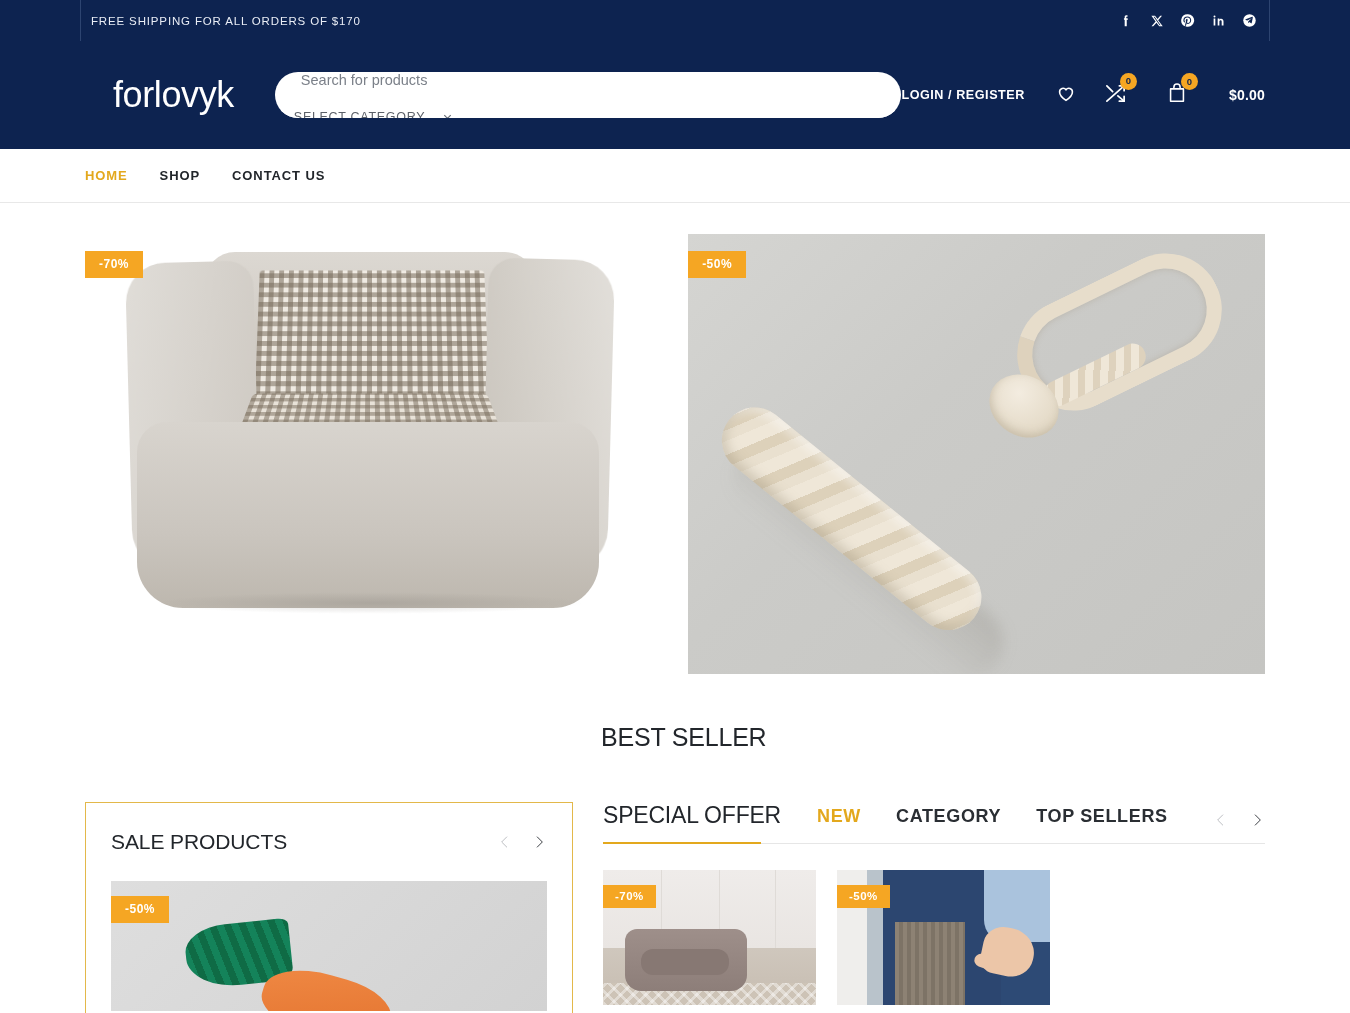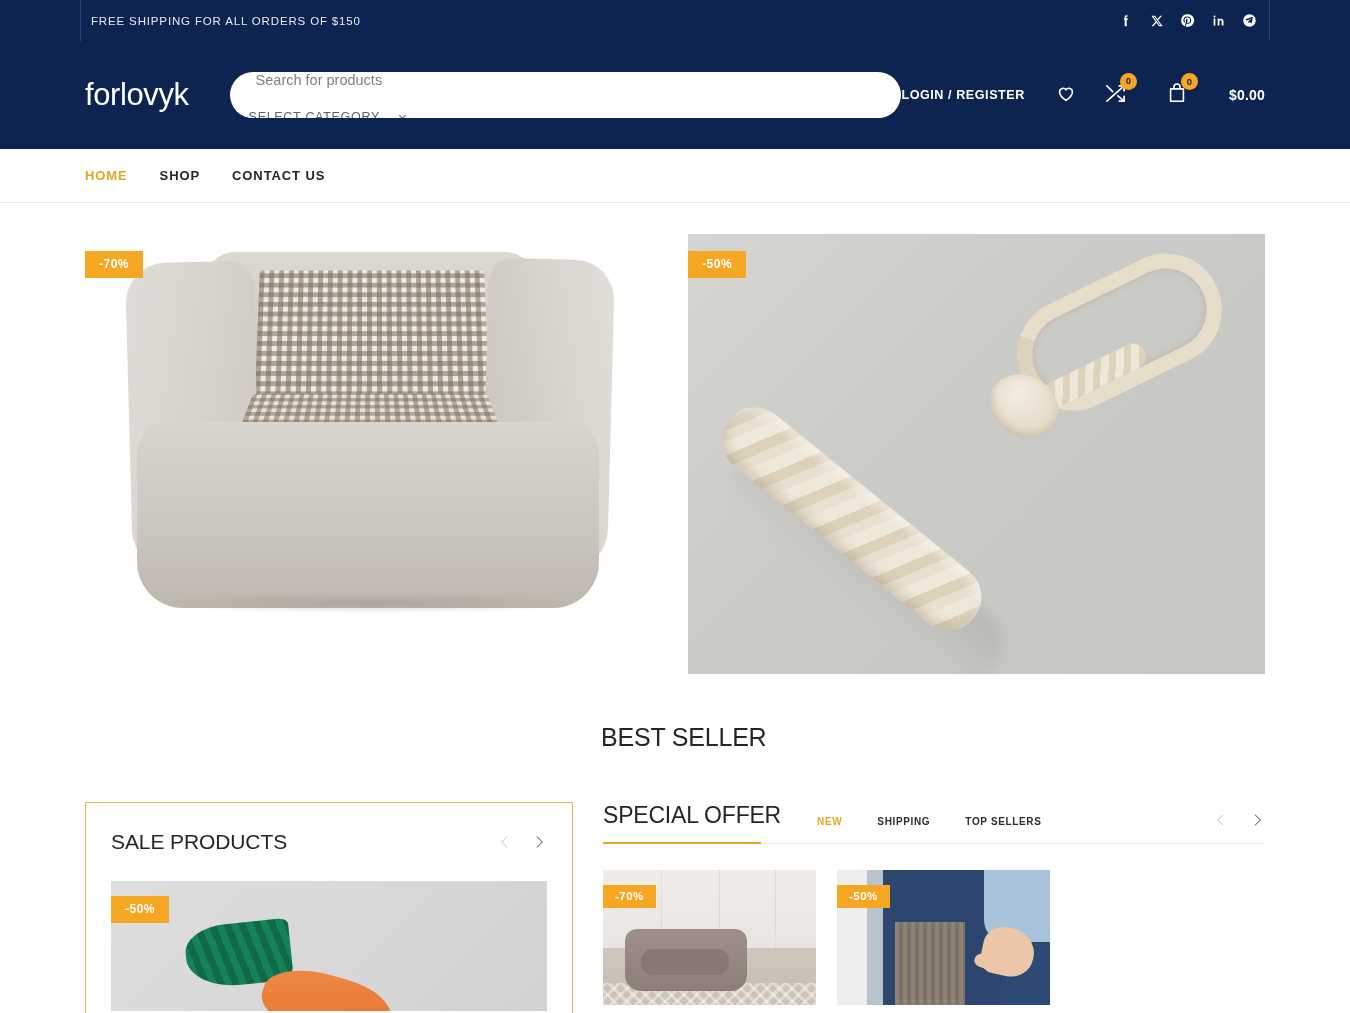--- a/index.html
+++ b/index.html
@@ -57,26 +57,27 @@
   }
   .header-inner {
     width: 1200px;
     margin: 0 auto;
     display: flex;
     align-items: center;
     padding: 0 10px;
   }
   .logo {
     color: #ffffff;
-    font-size: 31px;
+    font-size: 36px;
     font-weight: 400;
     letter-spacing: -0.4px;
     margin-right: 41px;
     cursor: pointer;
     white-space: nowrap;
+    margin-left: 28px;
   }
 
   .searchbar {
     display: flex;
     align-items: stretch;
     height: 46px;
     width: 717px;
     background: #fff;
     border-radius: 23px;
     overflow: hidden;
@@ -371,21 +372,21 @@
     padding-bottom: 1px;
   }
   .offer-underline {
     position: absolute;
     left: 0; bottom: -1px;
     width: 158px; height: 2px;
     background: #e3a81d;
   }
   .offer-tabs { display: flex; align-items: center; gap: 35px; margin-left: 36px; padding-bottom: 3px; }
   .offer-tab {
-    font-size: 10px;
+    font-size: 18px;
     font-weight: 700;
     letter-spacing: 0.65px;
     color: #2a2e33;
     cursor: pointer;
   }
   .offer-tab.active { color: #e3a81d; }
   .offer-arrows { margin-left: auto; display: flex; align-items: center; gap: 20px; padding-bottom: 2px; }
 
   .offer-grid { display: flex; gap: 21px; padding-top: 26px; }
   .offer-card { width: 213px; height: 135px; position: relative; overflow: hidden; background: #f2f2f2; }
@@ -428,21 +429,21 @@
   .t3-hand { position: absolute; right: 16px; top: 58px; width: 52px; height: 48px;
     background: #ecc6a8; border-radius: 40% 50% 45% 30%; transform: rotate(12deg); }
   .t3-finger { position: absolute; right: 50px; top: 86px; width: 26px; height: 13px;
     background: #ecc6a8; border-radius: 8px; transform: rotate(20deg); }
 </style>
 </head>
 <body>
 
 <div class="topbar">
   <div class="topbar-inner">
-    <div class="topbar-msg">FREE SHIPPING FOR ALL ORDERS OF $150</div>
+    <div class="topbar-msg">FREE SHIPPING FOR ALL ORDERS OF $170</div>
     <div class="socials">
       <span class="social-ico">
         <svg width="15" height="15" viewBox="0 0 24 24" fill="currentColor">
             <path d="M15.3 8.2h-2.1V6.8c0-.6.4-.8.7-.8h1.3V3.6h-1.9c-2.1 0-2.6 1.6-2.6 2.6v2h-1.2v2.5h1.2V21h3.3v-10.3h2L15.3 8.2z"></path>
           </svg>
       </span>
       <span class="social-ico">
         <svg width="14" height="14" viewBox="0 0 24 24" fill="currentColor">
             <path d="M17.6 3h3l-6.6 7.6L21.8 21h-6l-4.7-6.2L5.6 21h-3l7-8.1L2.4 3h6.2l4.3 5.7L17.6 3zm-1 16.1h1.6L7.9 4.8H6.1l10.5 14.3z"></path>
           </svg>
@@ -599,21 +600,21 @@
           <div class="disc-badge">-50%</div>
         </div>
       </div>
 
       <div class="offer-col">
         <div class="offer-head">
           <div class="offer-title">SPECIAL OFFER</div>
           <div class="offer-underline"></div>
           <div class="offer-tabs">
             <div class="offer-tab active">NEW</div>
-            <div class="offer-tab">SHIPPING</div>
+            <div class="offer-tab">CATEGORY</div>
             <div class="offer-tab">TOP SELLERS</div>
           </div>
           <div class="offer-arrows">
             <span class="arrow dim">
               <svg width="16" height="16" viewBox="0 0 24 24" fill="none" stroke="currentColor" stroke-width="1.5">
                   <path d="M15 4 7 12l8 8"></path>
                 </svg>
             </span>
             <span class="arrow">
               <svg width="16" height="16" viewBox="0 0 24 24" fill="none" stroke="#3d4045" stroke-width="1.5">

